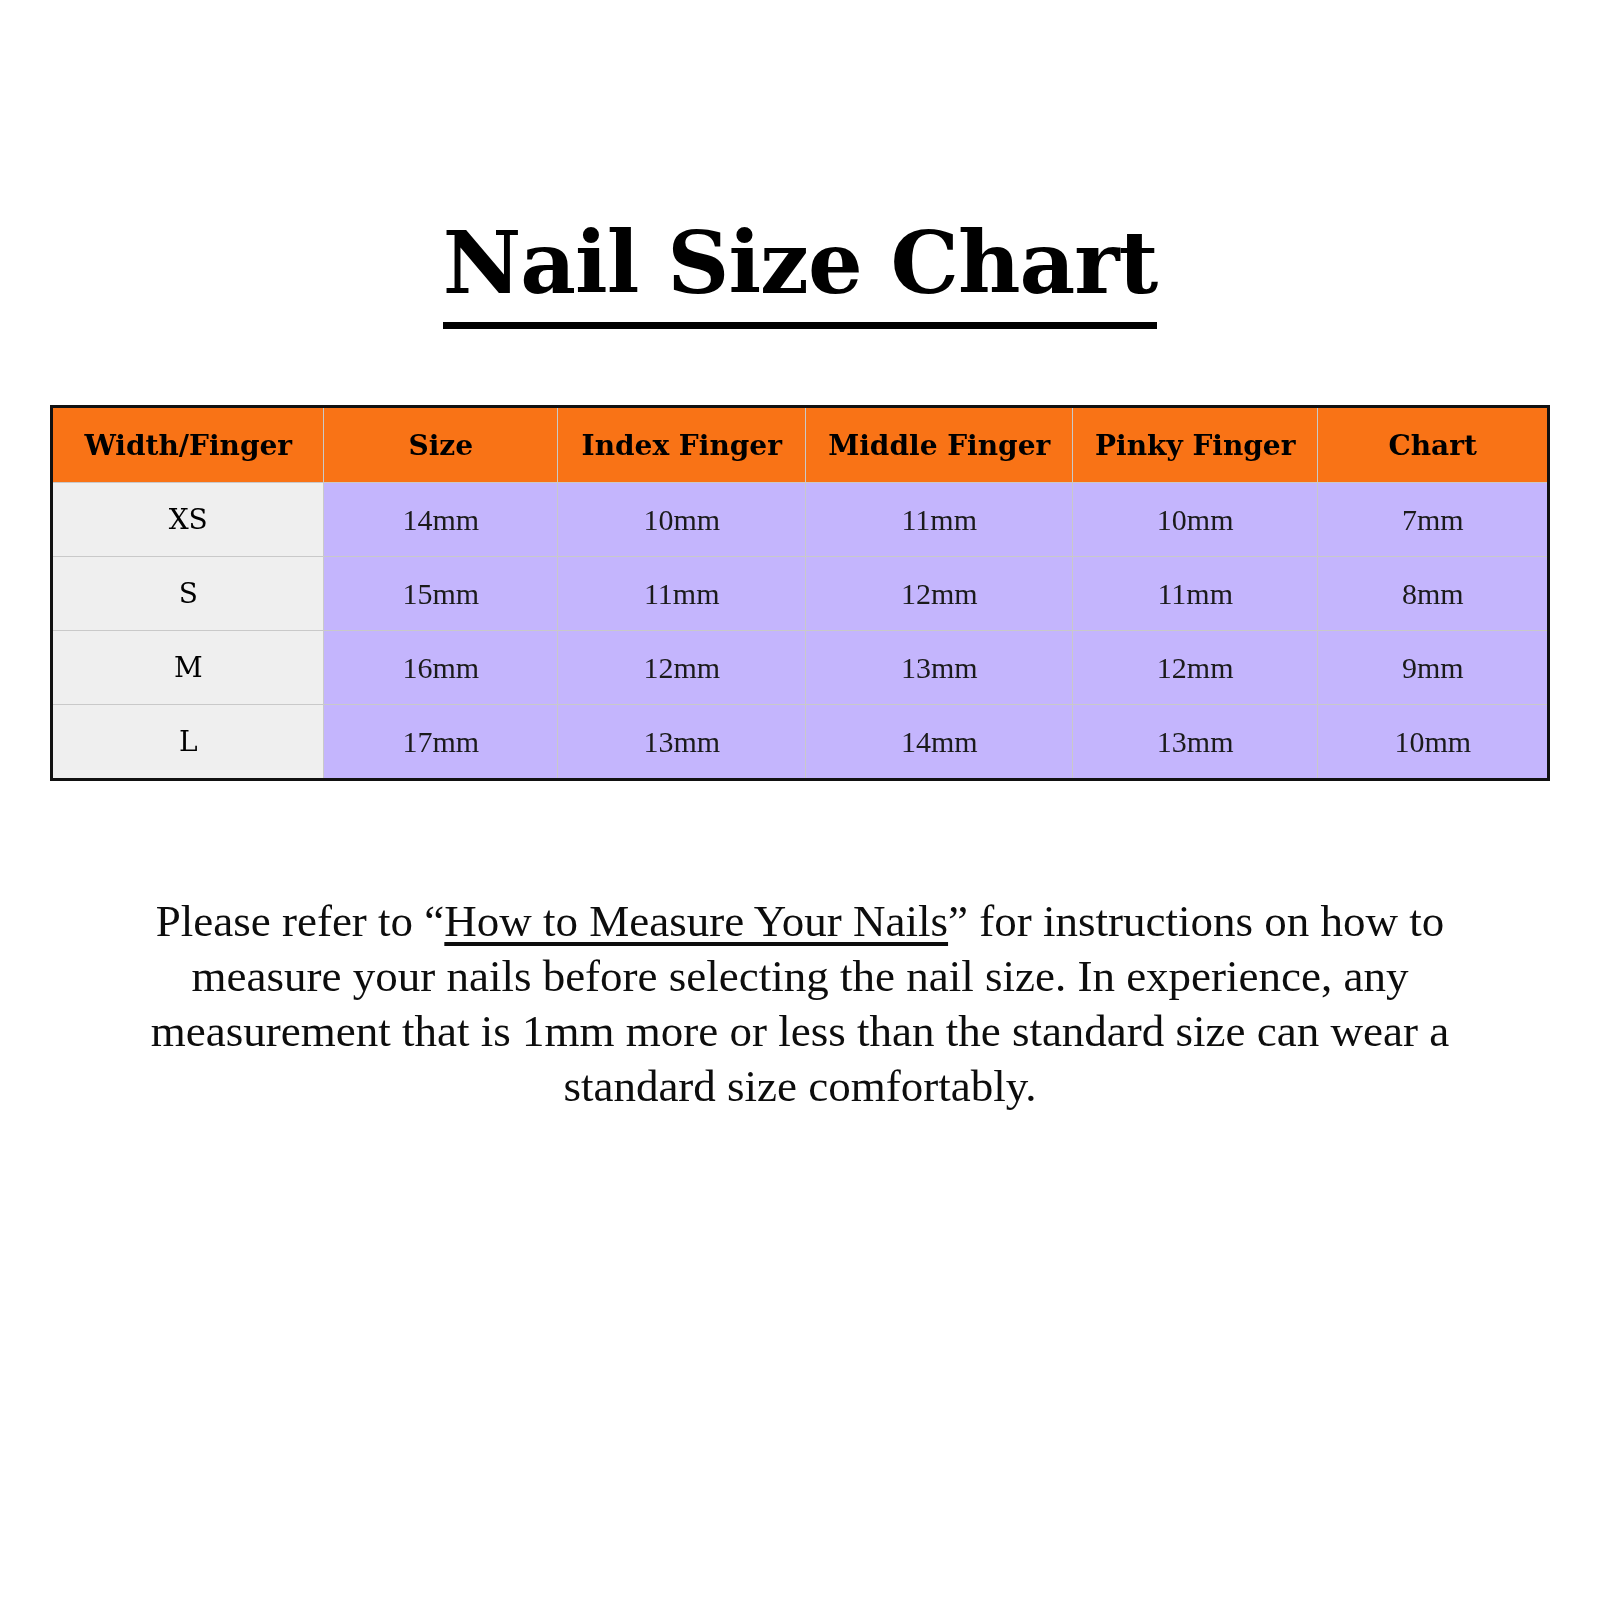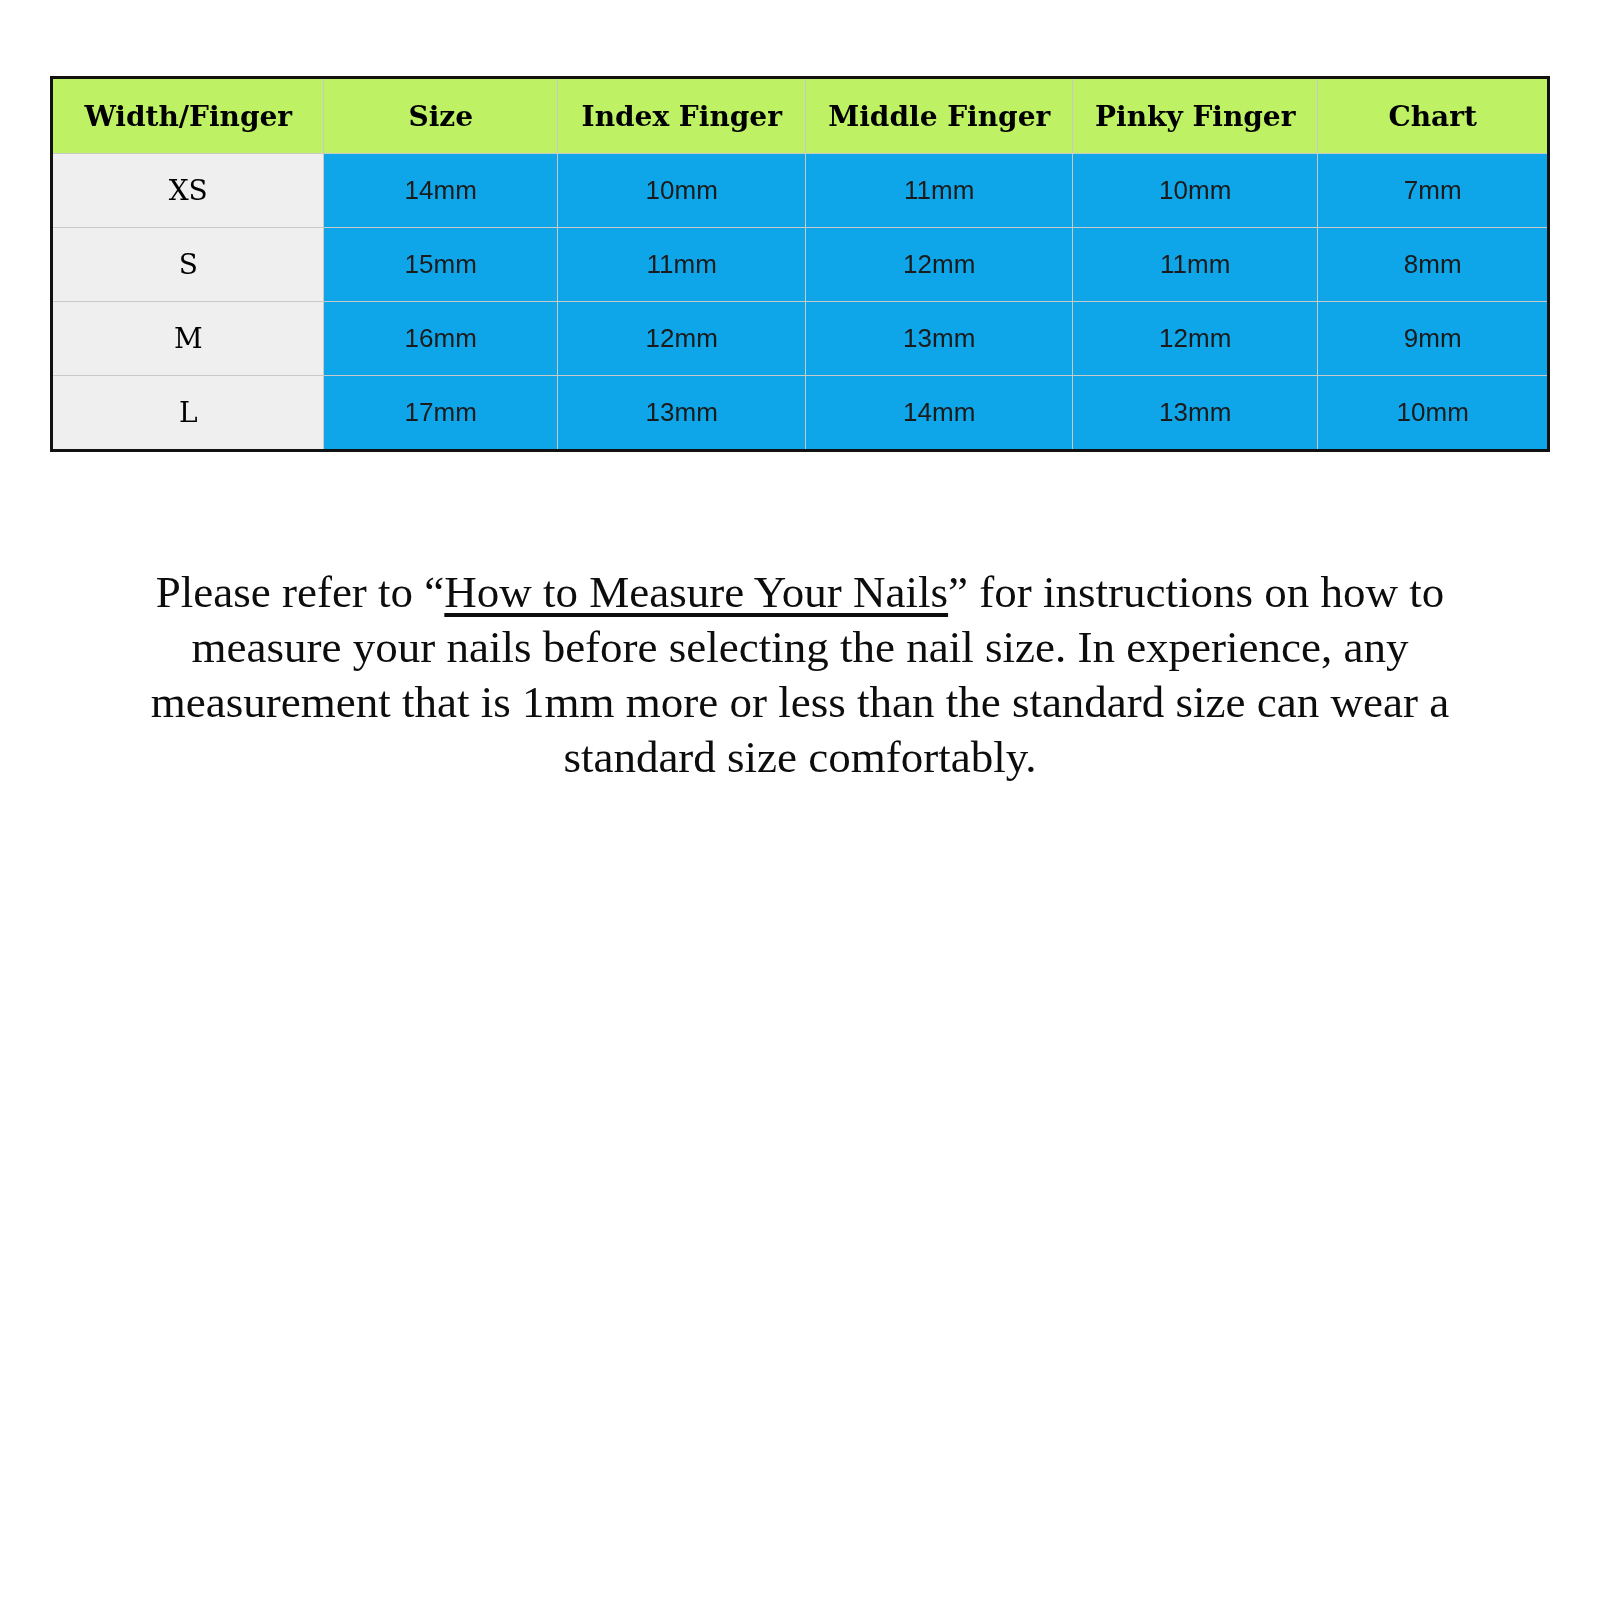--- a/index.html
+++ b/index.html
@@ -48,34 +48,34 @@
     border: 3px solid #111;
     table-layout: fixed;
   }
   table.size-table th,
   table.size-table td {
     border: 1px solid #c9c9c9;
     text-align: center;
     vertical-align: middle;
   }
   table.size-table thead th {
-    background: #bef264;
+    background: #f97316;
     font-family: "DejaVu Serif", serif;
     font-weight: bold;
     font-size: 28px;
     color: #000;
     height: 72px;
     letter-spacing: 0px;
   }
   table.size-table tbody td {
     height: 71px;
-    font-family: Liberation Sans, sans-serif;
-    font-size: 26px;
+    font-family: Liberation Serif, serif;
+    font-size: 30px;
     color: #1b1b1b;
-    background: #0ea5e9;
+    background: #c4b5fd;
   }
   table.size-table tbody td.rowhead {
     background: #efefef;
     font-family: "DejaVu Serif", serif;
     font-weight: normal;
     font-size: 28px;
     color: #000;
   }
   table.size-table colgroup col.c0 { width: 18.2%; }
   table.size-table colgroup col.c1 { width: 15.6%; }
@@ -103,20 +103,23 @@
   }
   .note-gap {
     height: 64px;
   }
 </style>
 </head>
 <body>
 
 <div class="page">
 
+  <div class="title-wrap">
+    <div class="title">Nail Size Chart</div>
+  </div>
 
   <div class="table-wrap">
     <table class="size-table">
       <colgroup>
         <col class="c0">
           <col class="c1">
           <col class="c2">
           <col class="c3">
           <col class="c4">
           <col class="c5">

